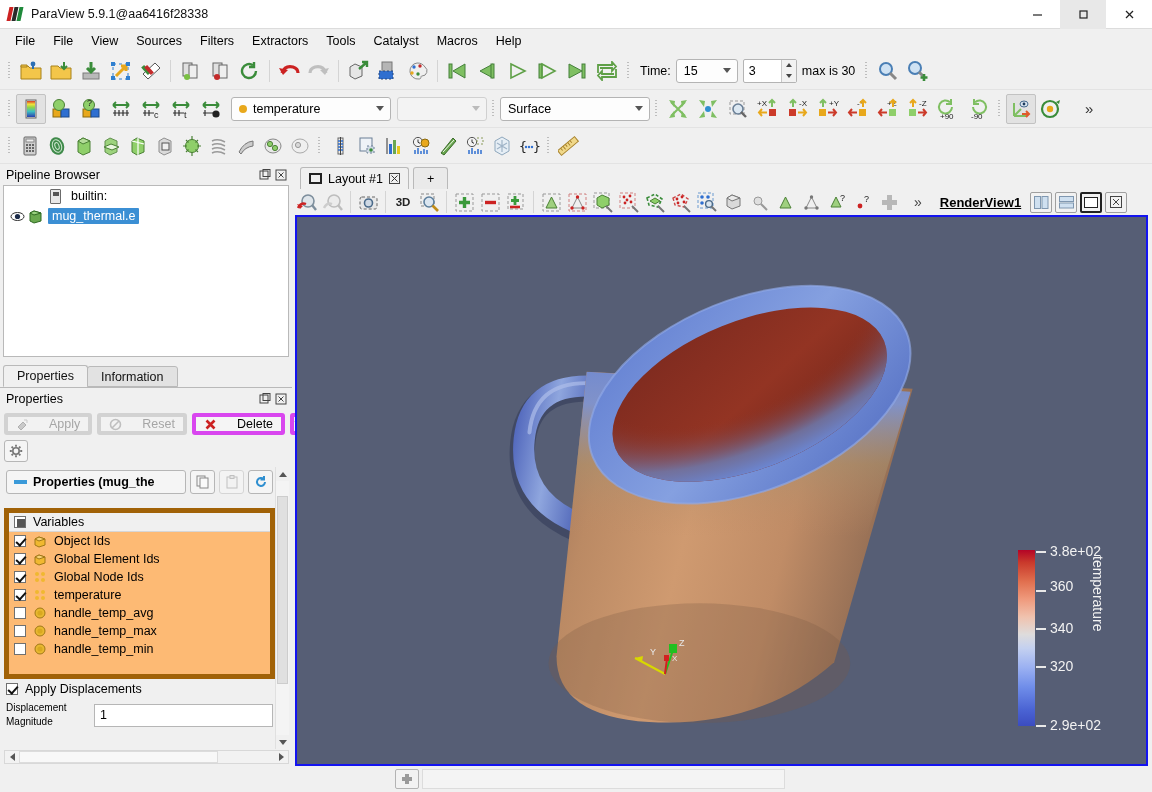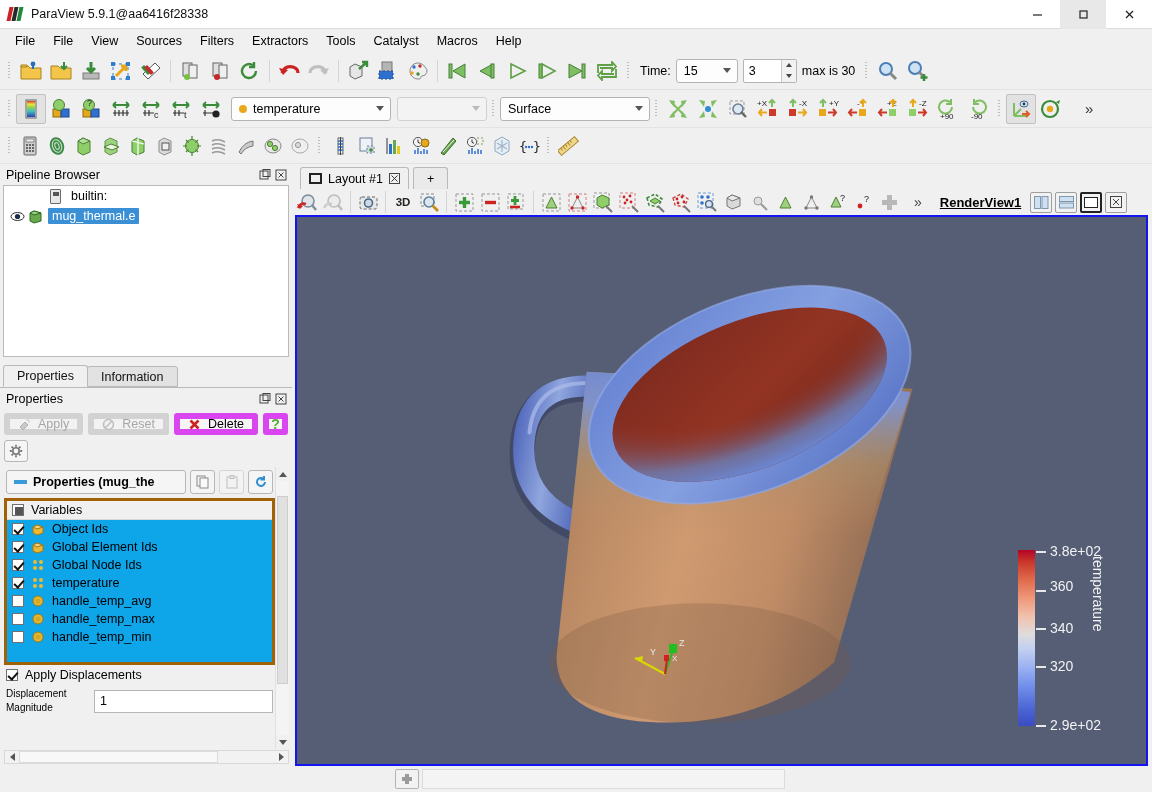--- a/index.html
+++ b/index.html
@@ -89,41 +89,41 @@
 
   
   .tabrow { display:flex; align-items:flex-end; height:23px; margin-top:8px; padding-left:3px;
      border-bottom:1px solid #b9b9b9; }
   .tab { height:21px; padding:0 13px; font-size:12.5px; display:flex; align-items:center;
      border:1px solid #b9b9b9; background:#e2e2e2; margin-right:-1px; border-radius:3px 3px 0 0; color:#111;}
   .tab.active { background:#f0f0f0; border-bottom-color:#f0f0f0; height:22px; }
 
   .propspanel { flex:1; display:flex; flex-direction:column; min-height:0; }
   .btnrow { display:flex; align-items:center; gap:5px; padding:4px 4px 2px 4px; }
-  .qbtn { height:22px; border:6px solid #d946ef; background:#f5f5f5; border-radius:3px;
-    display:flex; align-items:center; justify-content:center; gap:7px; font-size:12.5px; padding:0 8px; }
+  .qbtn { height:22px; border:4px solid #d946ef; background:#f5f5f5; border-radius:3px;
+    display:flex; align-items:center; justify-content:center; gap:20px; font-size:12.5px; padding:0 8px; }
   .qbtn.dis { color:#a6a6a6; border-color:#d2d2d2; background:#f2f2f2; }
   .qbtn.help { width:26px; padding:0; color:#59a832; font-weight:bold; font-size:14px;}
   .searchrow { display:flex; gap:4px; padding:3px 4px; align-items:center; }
   .searchbox { flex:1; height:22px; border:1px solid #b6b6b6; background:#fff; border-radius:2px;
      display:flex; align-items:center; padding:0 6px; color:#9a9a9a; font-size:12.5px; }
   .gearbtn { width:24px; height:22px; border:1px solid #b6b6b6; background:#f5f5f5; border-radius:3px;
      display:flex; align-items:center; justify-content:center; }
 
   .propscroll { flex:1; margin:2px 3px 0 4px; display:flex; min-height:0; }
   .propinner { flex:1; display:flex; flex-direction:column; min-width:0; }
   .grouphdr { display:flex; align-items:center; gap:4px; padding:3px 2px 4px 2px; }
   .grouphdr .gh { flex:1; height:24px; border:1px solid #b6b6b6; background:#f5f5f5; border-radius:3px;
     display:flex; align-items:center; padding:0 7px; font-weight:bold; font-size:12.5px; gap:6px; }
   .gh .dash { width:13px; height:4px; background:#3b9ad9; }
   .minibtn { width:25px; height:24px; border:1px solid #b6b6b6; background:#f5f5f5; border-radius:3px;
     display:flex; align-items:center; justify-content:center; }
   .minibtn.dis { border-color:#d5d5d5; background:#f3f3f3; }
 
-  .varbox { border:3px solid #a16207; background:#0ea5e9; margin:0 0 0 0; }
+  .varbox { border:5px solid #a16207; background:#fdba74; margin:10px 0 0 0; }
   .varhdr { display:flex; align-items:center; height:19px; background:#f0f0f0;
      border-bottom:1px solid #d6d6d6; padding-left:5px; font-size:12.5px; gap:7px; }
   .cbx { width:12px; height:12px; border:1px solid #707070; background:#fff; position:relative; flex:0 0 12px;}
   .cbx.checked::after { content:""; position:absolute; left:3px; top:0px; width:4px; height:8px;
      border:solid #111; border-width:0 2px 2px 0; transform:rotate(42deg); }
   .cbx.partial::after { content:""; position:absolute; left:2px; top:2px; width:8px; height:8px; background:#555; }
   .varrow { display:flex; align-items:center; height:18px; padding-left:5px; gap:7px; font-size:12.5px; }
   .vicon { width:14px; height:14px; flex:0 0 14px; position:relative; }
 
   .dispblock { }

